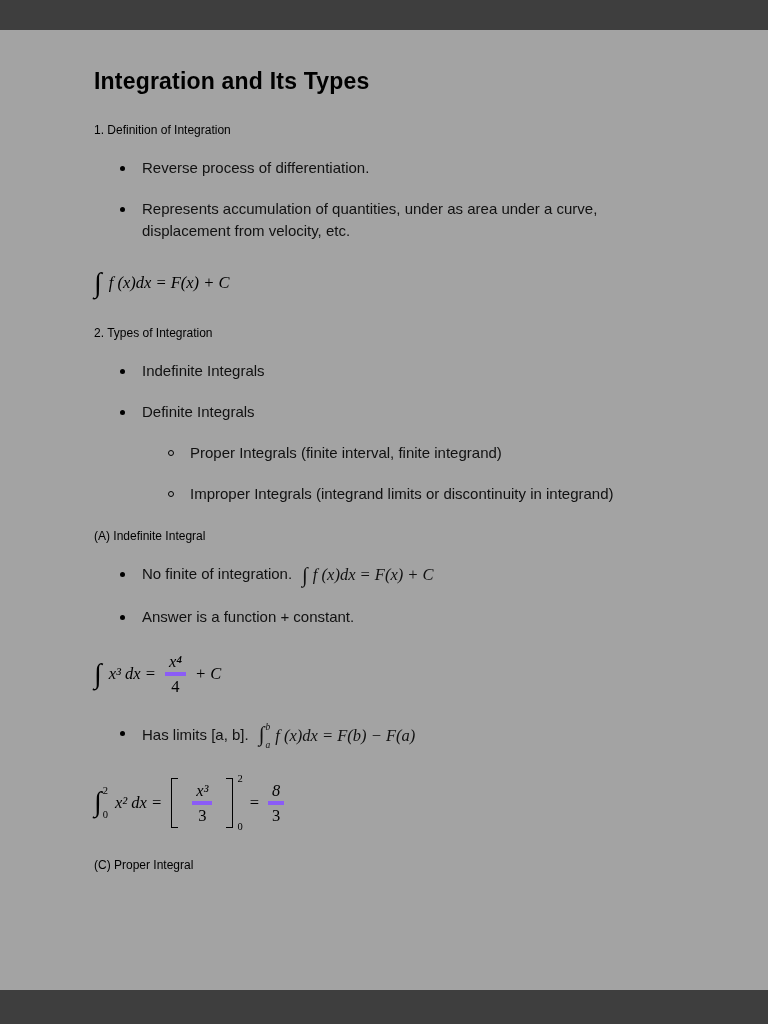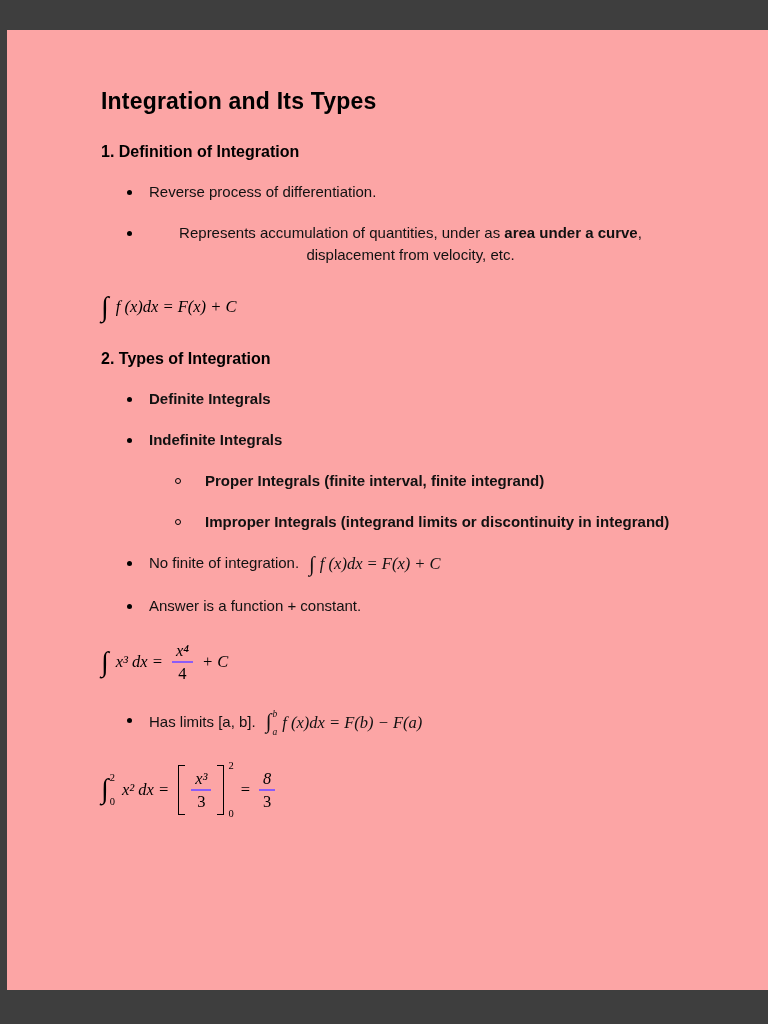--- a/index.html
+++ b/index.html
@@ -5,41 +5,41 @@
   * { margin:0; padding:0; box-sizing:border-box; }
   html,body { width:768px; }
   body {
     background:#3e3e3e;
     font-family:"Liberation Sans","DejaVu Sans",sans-serif;
     color:#111;
     -webkit-font-smoothing:antialiased;
   }
   .viewer { width:768px; height:1024px; display:flex; flex-direction:column; overflow:hidden; }
   .page {
-    background:#fca5a5;
-    margin:30px 0 34px 7px;
+    background:#a3a3a3;
+    margin:30px 0 34px 0;
     flex:1;
-    padding:58px 96px 30px 94px;
+    padding:38px 96px 30px 94px;
     overflow:hidden;
   }
   h1 { font-size:23px; font-weight:bold; color:#000; margin-bottom:28px; letter-spacing:.2px; }
-  .h { font-weight:bold; font-size:16px; color:#000; margin:24px 0 20px 0; }
+  .h { font-weight:normal; font-size:12px; color:#000; margin:24px 0 20px 0; }
   .h.first { margin-top:0; }
   .bullet { display:flex; margin:0 0 19px 26px; font-size:15px; line-height:22px; }
   .bullet .dot {
     flex:0 0 auto; width:5px; height:5px; border-radius:50%;
     background:#000; margin:9px 17px 0 0;
   }
-  .bullet.l2 { margin-left:74px;gap:8px; }
+  .bullet.l2 { margin-left:74px; }
   .bullet .circ {
     flex:0 0 auto; width:6px; height:6px; border-radius:50%;
     border:1.2px solid #000; background:transparent; margin:8px 16px 0 0;
   }
-  .btxt { max-width:540px;text-align:center; }
-  .b { font-weight:bold; }
+  .btxt { max-width:540px; }
+  .b { font-weight:normal; }
   .i { }
 
   
   .formula {
     display:flex; align-items:center; gap:7px;
     font-family:"Liberation Serif","DejaVu Serif",serif;
     font-size:16.5px; font-style:italic; color:#000;
     margin:24px 0 26px 0;
   }
   .mit { font-style:italic; }
@@ -51,23 +51,23 @@
     font-family:"Liberation Serif","DejaVu Serif",serif;
     font-size:16.5px; font-style:italic; margin-left:10px;
   }
   .intwrap { display:inline-flex; }
   .limcol {
     display:inline-flex; flex-direction:column; justify-content:space-between;
     height:36px; font-size:10.5px; line-height:10px; padding:1px 0 1px 1px;
   }
   .limcol-s { height:28px; font-size:9.5px; padding:0 0 0 1px; }
   .frac { display:inline-flex; flex-direction:column; align-items:center; margin:0 2px; line-height:19px; }
-  .frac .num { border-bottom:2px solid #8b5cf6; padding:0 4px 1px 4px;font-style:italic; }
+  .frac .num { border-bottom:4px solid #8b5cf6; padding:0 4px 1px 4px;font-style:italic; }
   .frac .den { padding-top:1px; }
-  .brgroup { display:inline-flex; align-items:center; margin-left:2px; }
+  .brgroup { display:inline-flex; align-items:center; margin-left:2px;gap:8px; }
   .br { width:7px; height:50px; flex:0 0 auto; }
   .br.l { border-left:1.6px solid #000; border-top:1.6px solid #000; border-bottom:1.6px solid #000; margin-right:4px; }
   .br.r { border-right:1.6px solid #000; border-top:1.6px solid #000; border-bottom:1.6px solid #000; margin-left:4px; }
   .brlims {
     display:inline-flex; flex-direction:column; justify-content:space-between;
     height:58px; font-size:10.5px; line-height:10px; margin-left:-3px;
   }
 </style>
 </head>
 <body>
@@ -91,35 +91,36 @@
 
     <div class="formula">
       <span class="int-d">∫</span>
       <span class="mit">f (x)dx = F(x) + C</span>
     </div>
 
     <div class="h">2. Types of Integration</div>
 
     <div class="bullet">
       <span class="dot"></span>
-      <span class="btxt b">Definite Integrals</span>
+      <span class="btxt b">Indefinite Integrals</span>
     </div>
     <div class="bullet">
       <span class="dot"></span>
-      <span class="btxt b">Indefinite Integrals</span>
+      <span class="btxt b">Definite Integrals</span>
     </div>
     <div class="bullet l2">
       <span class="circ"></span>
       <span class="btxt b">Proper Integrals (finite interval, finite integrand)</span>
     </div>
     <div class="bullet l2">
       <span class="circ"></span>
       <span class="btxt b">Improper Integrals (integrand limits or discontinuity in integrand)</span>
     </div>
 
+    <div class="h">(A) Indefinite Integral</div>
 
     <div class="bullet">
       <span class="dot"></span>
       <span class="btxt">
         <span>No finite of integration.</span><span class="inline-math">
             <span class="int-m">∫</span>
             <span class="mit">f (x)dx = F(x) + C</span>
           </span>
       </span>
     </div>
@@ -178,15 +179,16 @@
         <span class="up">2</span>
         <span class="up">0</span>
       </span>
       <span class="up">=</span>
       <span class="frac">
         <span class="num up">8</span>
         <span class="den up">3</span>
       </span>
     </div>
 
+    <div class="h">(C) Proper Integral</div>
 
   </div>
 </div>
 
 </body></html>

